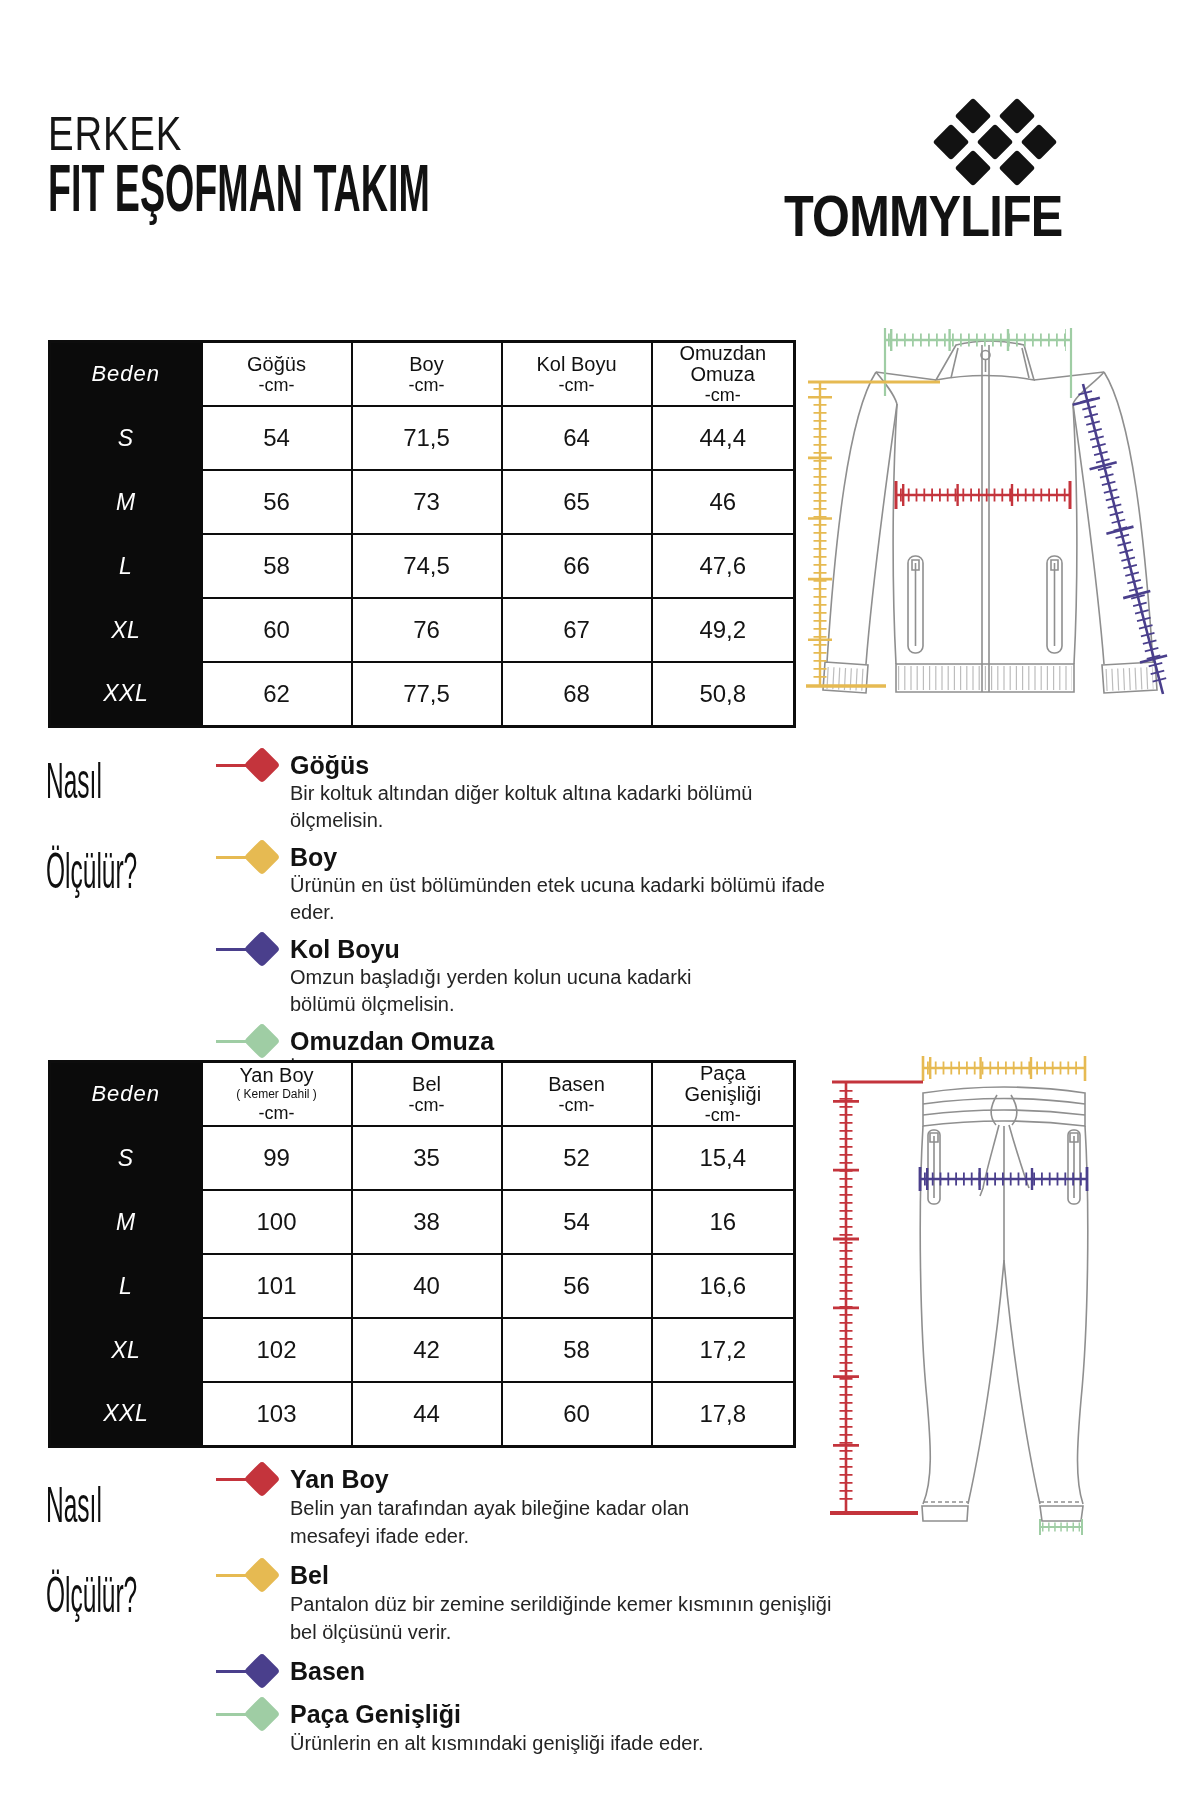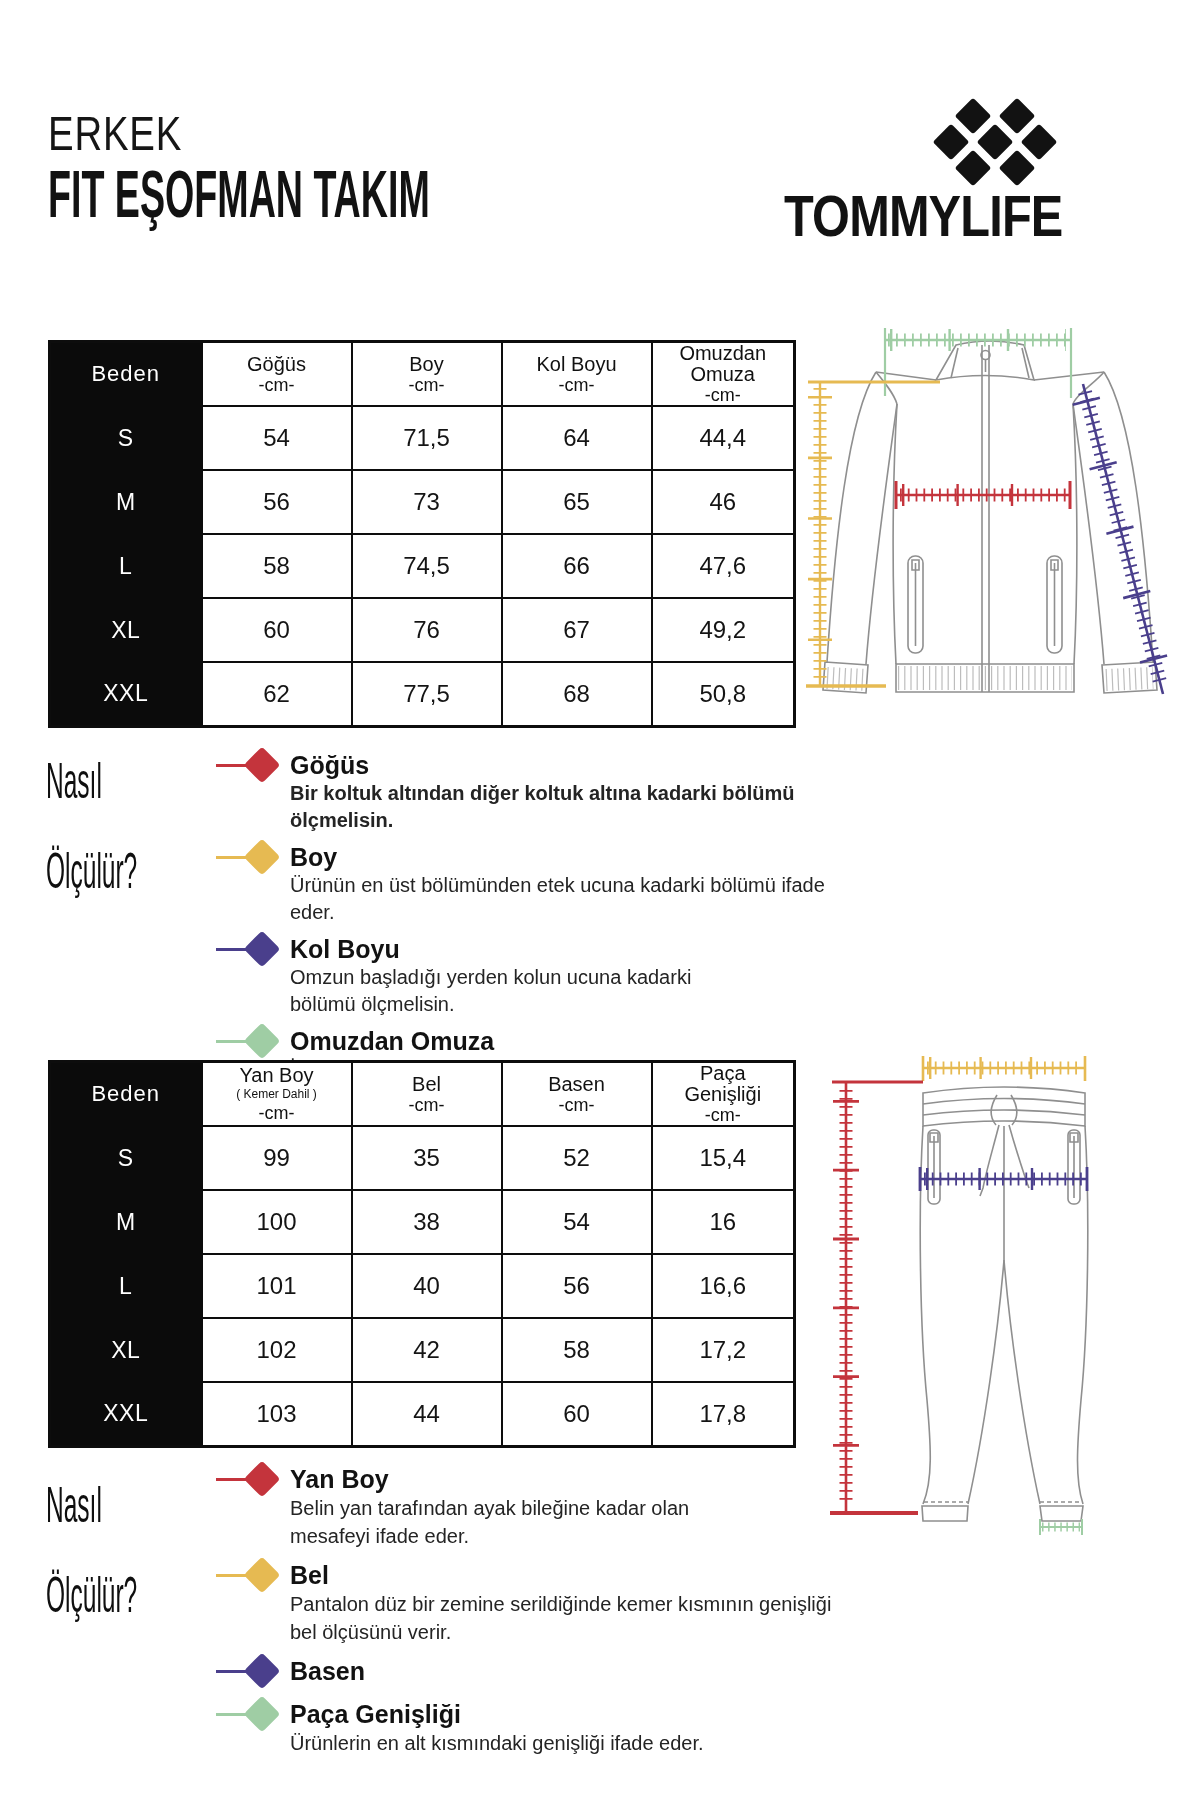--- a/index.html
+++ b/index.html
@@ -8,36 +8,36 @@
   }
   html,body{margin:0;padding:0;background:#fff;}
   .page{position:relative;width:1200px;height:1800px;background:#ffffff;overflow:hidden;
         font-family:"Liberation Sans","DejaVu Sans",sans-serif;color:#111;}
 
   
   .t1,.t2{position:absolute;white-space:nowrap;text-align:right;}
   .t1{left:48px;top:106px;}
   .t1 span{display:inline-block;font-size:48px;font-weight:400;color:#161616;
            transform:scaleX(.80);transform-origin:left top;letter-spacing:1px;}
-  .t2{left:48px;top:156px;}
+  .t2{left:48px;top:150px;}
   .t2 span{display:inline-block;font-size:66px;font-weight:800;color:#121212;
            transform:scaleX(.57);transform-origin:left top;letter-spacing:0;}
   .brand-icon{position:absolute;right:128px;top:92px;}
   .brand-name{position:absolute;right:138px;top:182px;white-space:nowrap;text-align:right;}
   .brand-name span{display:inline-block;font-size:58px;font-weight:800;color:#121212;
                    transform:scaleX(.84);transform-origin:right top;letter-spacing:-1px;}
 
   
   .size-table{position:absolute;border-collapse:collapse;table-layout:fixed;background:#fff;
               border:3px solid #0d0d0d;}
   .size-table td,.size-table th{border:2px solid #0d0d0d;text-align:center;vertical-align:middle;
               padding:0 8px;font-weight:400;}
   .size-table tr{height:64px;}
   .size-table .size-col{background:var(--c-black);color:#fff;border-color:var(--c-black);
-              font-size:23px;letter-spacing:.5px;}
+              font-size:23px;letter-spacing:.5px;font-style:italic;}
   .size-table .hdr .size-col{font-size:22px;letter-spacing:1px;}
   .h-title{font-size:20px;line-height:21px;}
   .h-sub{font-size:12px;line-height:17px;}
   .h-unit{font-size:18px;line-height:20px;}
   .size-table td.val{font-size:24px;color:#141414;}
   #jacket-table{left:48px;top:340px;width:748px;}
   #pants-table{left:48px;top:1060px;width:748px;}
 
   
   .howto-heading{position:absolute;left:46px;font-size:50px;line-height:90px;font-weight:400;
@@ -59,21 +59,21 @@
   .legend-body{padding-left:8px;}
   .legend-title{font-size:25px;font-weight:700;line-height:30px;color:#121212;}
   #legend-top .legend-desc{font-size:20px;line-height:27px;color:#242424;}
   #legend-bottom .legend-desc{font-size:20px;line-height:28px;color:#242424;}
 
   .legend-item:nth-child(1) .m-line,.legend-item:nth-child(1) .m-diamond{background:var(--c-red);}
   .legend-item:nth-child(2) .m-line,.legend-item:nth-child(2) .m-diamond{background:var(--c-yellow);}
   .legend-item:nth-child(3) .m-line,.legend-item:nth-child(3) .m-diamond{background:var(--c-purple);}
   .legend-item:nth-child(4) .m-line,.legend-item:nth-child(4) .m-diamond{background:var(--c-green);}
 
-  #legend-top .legend-item:nth-child(1) .legend-desc{max-width:560px;font-weight:bold;}
+  #legend-top .legend-item:nth-child(1) .legend-desc{max-width:560px;}
   #legend-top .legend-item:nth-child(2) .legend-desc{max-width:540px;}
   #legend-top .legend-item:nth-child(3) .legend-desc{max-width:460px;}
   #legend-bottom .legend-item:nth-child(1) .legend-desc{max-width:475px;}
   #legend-bottom .legend-item:nth-child(2) .legend-desc{max-width:550px;}
   #legend-bottom .legend-item:nth-child(3) .legend-desc{max-width:360px;}
 
   
   .diagram{position:absolute;}
   #jacket-svg{left:700px;top:288px;}
   #pants-svg{left:700px;top:930px;}

